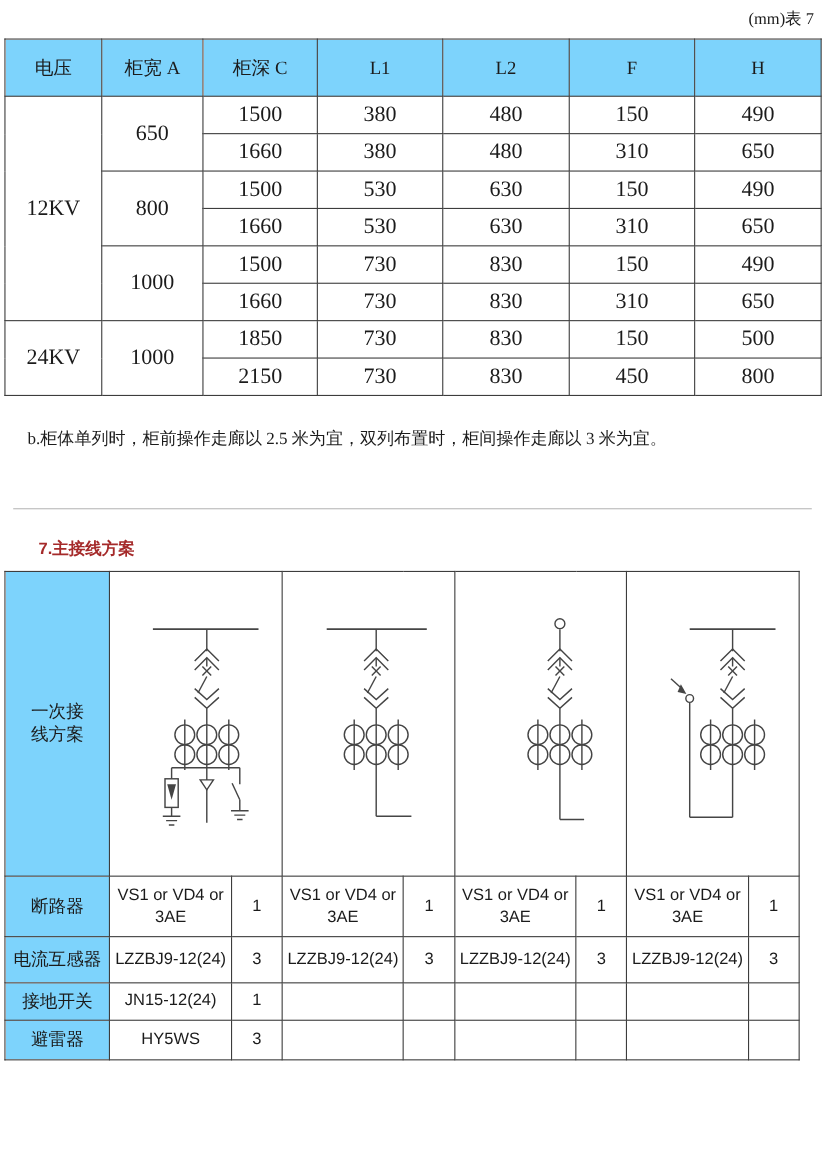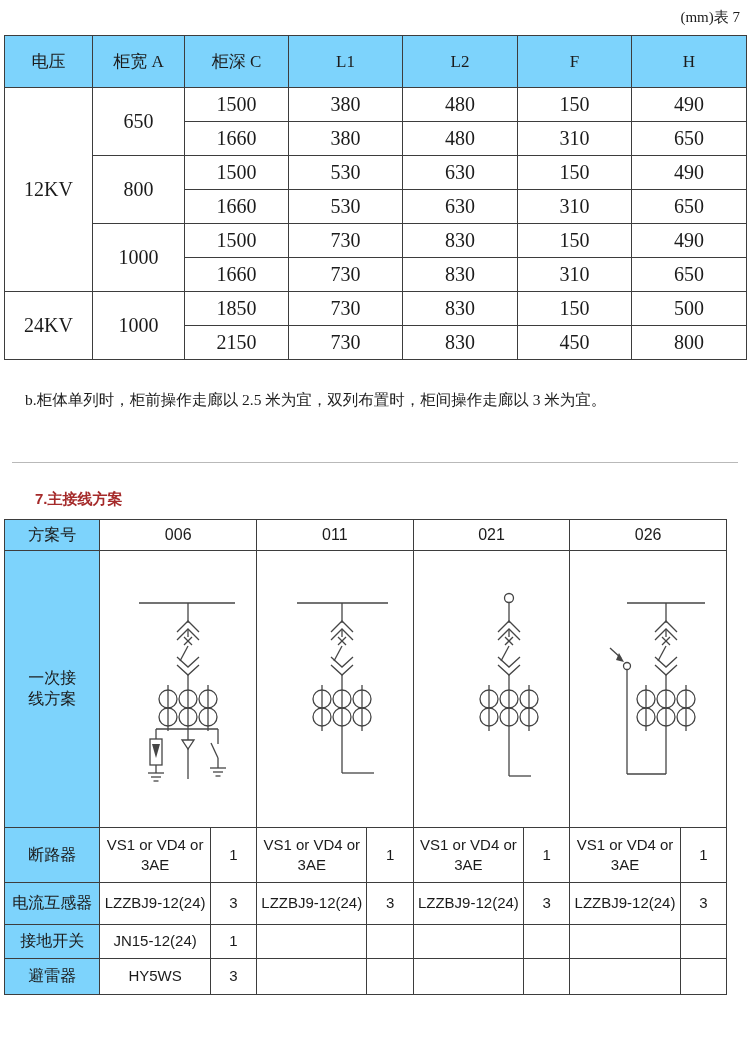--- a/index.html
+++ b/index.html
@@ -178,27 +178,20 @@
     <col style="width:110px">
       <col style="width:46px">
     <col style="width:110px">
       <col style="width:46px">
     <col style="width:110px">
       <col style="width:46px">
     <col style="width:110px">
       <col style="width:46px">
   </colgroup>
   <tbody>
-  <tr class="hdr2">
-    <td class="pink">方案号</td>
-    <td colspan="2" class="scheme-num">006</td>
-    <td colspan="2" class="scheme-num">011</td>
-    <td colspan="2" class="scheme-num">021</td>
-    <td colspan="2" class="scheme-num">026</td>
-  </tr>
   <tr class="diag">
     <td class="pink">一次接线方案</td>
     <td colspan="2">
       <svg width="156" height="244" viewBox="0 0 156 244">
         <g fill="none" stroke="#454545" stroke-width="1.3">
           <line x1="23" y1="36" x2="119" y2="36" stroke-width="1.6"></line>
           <use href="#chain" transform="translate(72,0)"></use>
           <use href="#cts" transform="translate(72,0)"></use>
           <line x1="72" y1="108" x2="72" y2="162"></line>
           <line x1="40" y1="162" x2="102" y2="162"></line>

